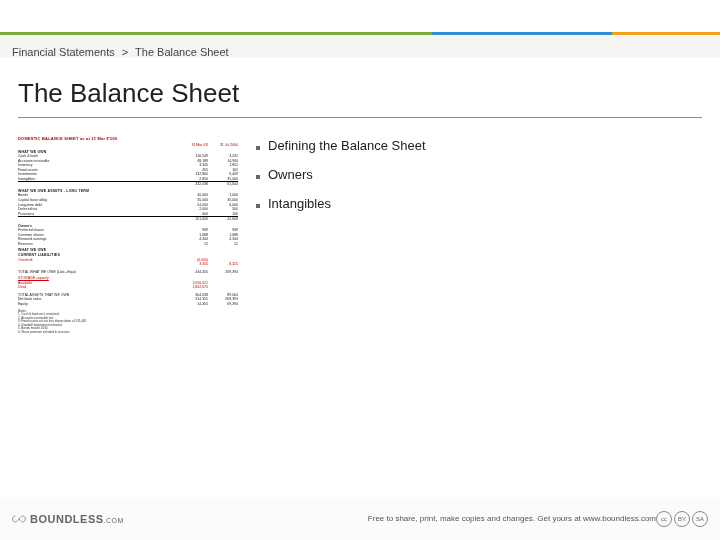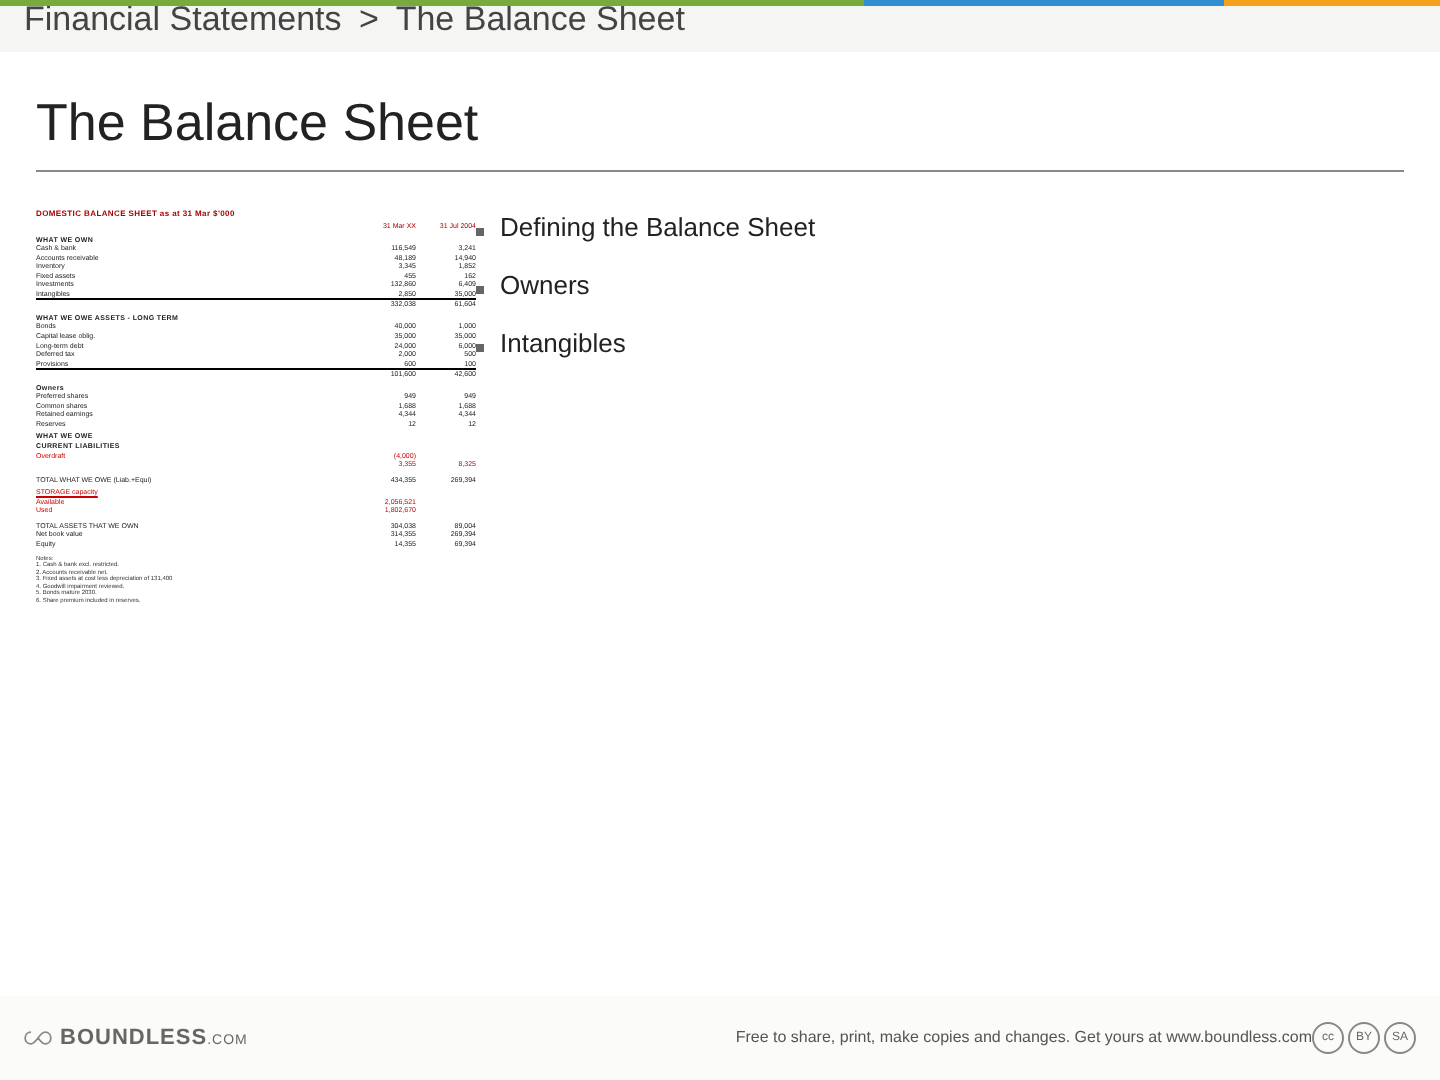--- a/index.html
+++ b/index.html
@@ -1,22 +1,22 @@
 <!DOCTYPE html>
 <html><head>
 <meta charset="utf-8">
 <style>
   * { box-sizing: border-box; margin: 0; padding: 0; }
   body { width: 720px; height: 540px; font-family: Arial, Helvetica, sans-serif; background: #fff; position: relative; overflow: hidden; }
-  .topbar { height: 26px; background: #f5f5f3; display: flex; align-items: flex-start; padding: 0 12px; font-size: 17px; color: #444; position: relative; }
+  .topbar { height: 26px; background: #f5f5f3; display: flex; align-items: flex-end; padding: 0 12px; font-size: 11px; color: #444; position: relative; margin-top: 32px; }
   .topbar::before { content: ""; position: absolute; top: 0; left: 0; right: 0; height: 3px; background: linear-gradient(90deg, #7aa93c 0 60%, #2f8fd0 60% 85%, #f3a01b 85% 100%); }
   .breadcrumb span.sep { margin: 0 4px; }
   .title-wrap { padding: 20px 18px 8px; }
   .title-wrap h1 { font-size: 26px; font-weight: 400; color: #222; border-bottom: 1px solid #888; padding-bottom: 8px; }
-  .content { display: flex; padding: 10px 18px 0; }
+  .content { display: flex; padding: 10px 18px 0; gap: 18px; }
   .thumb { width: 220px; height: 280px; background: #fff; position: relative; }
   .thumb .hdr { color: #a00; font-size: 4px; font-weight: bold; letter-spacing: 0.2px; }
   .thumb .row { display: flex; justify-content: space-between; font-size: 3.5px; color: #222; line-height: 1.3; }
   .thumb .row .label { flex: 1; }
   .thumb .row .c1, .thumb .row .c2 { width: 30px; text-align: right; }
   .thumb .red { color: #c00; }
   .thumb .uline { border-top: 0.5px solid #000; }
   .thumb .section { margin-top: 2px; }
   .thumb .smallnote { font-size: 3px; color: #333; margin-top: 3px; line-height: 1.2; }
   .topics { flex: 1; padding-top: 2px; }

